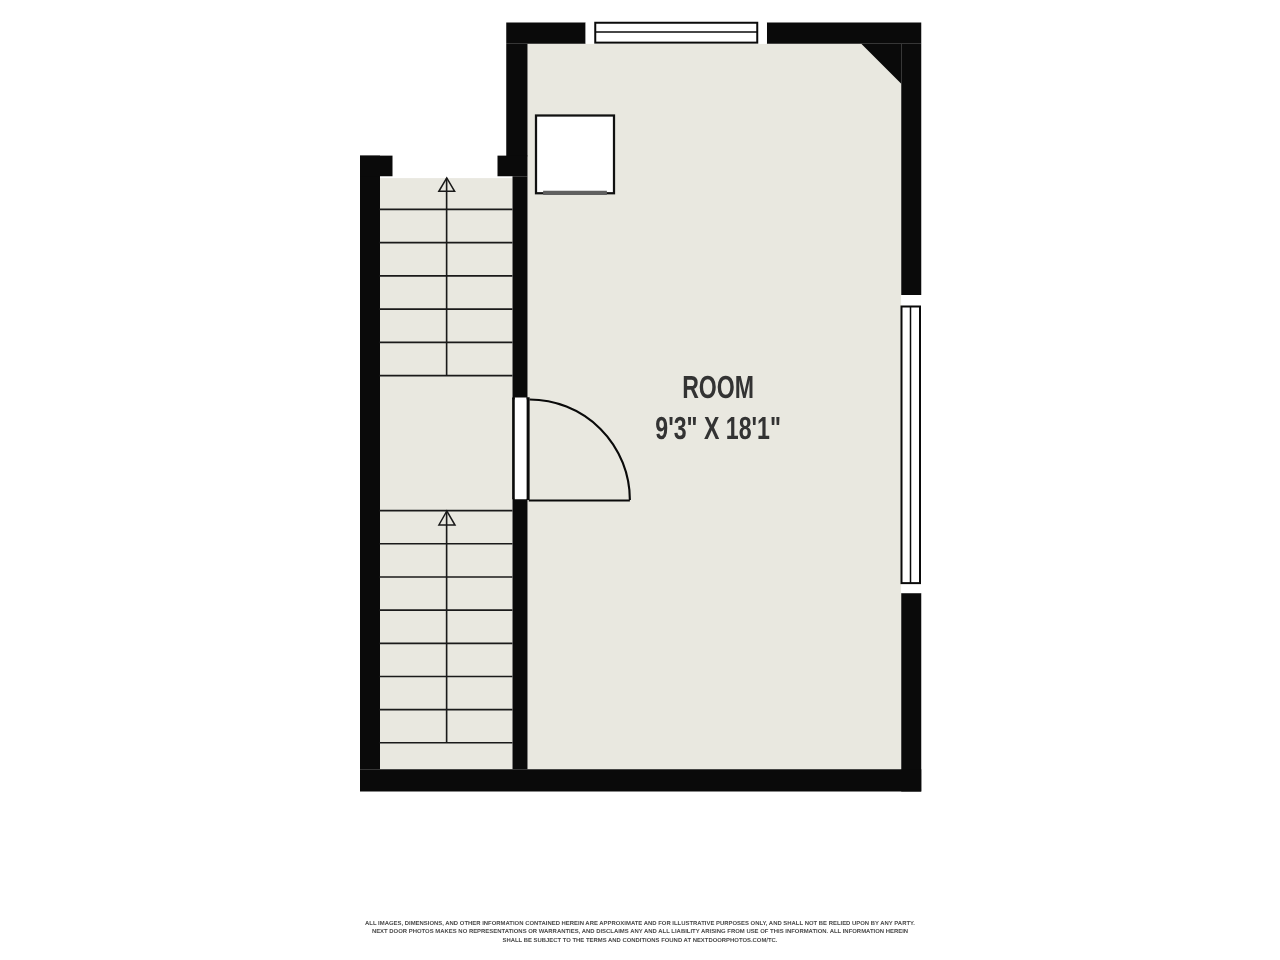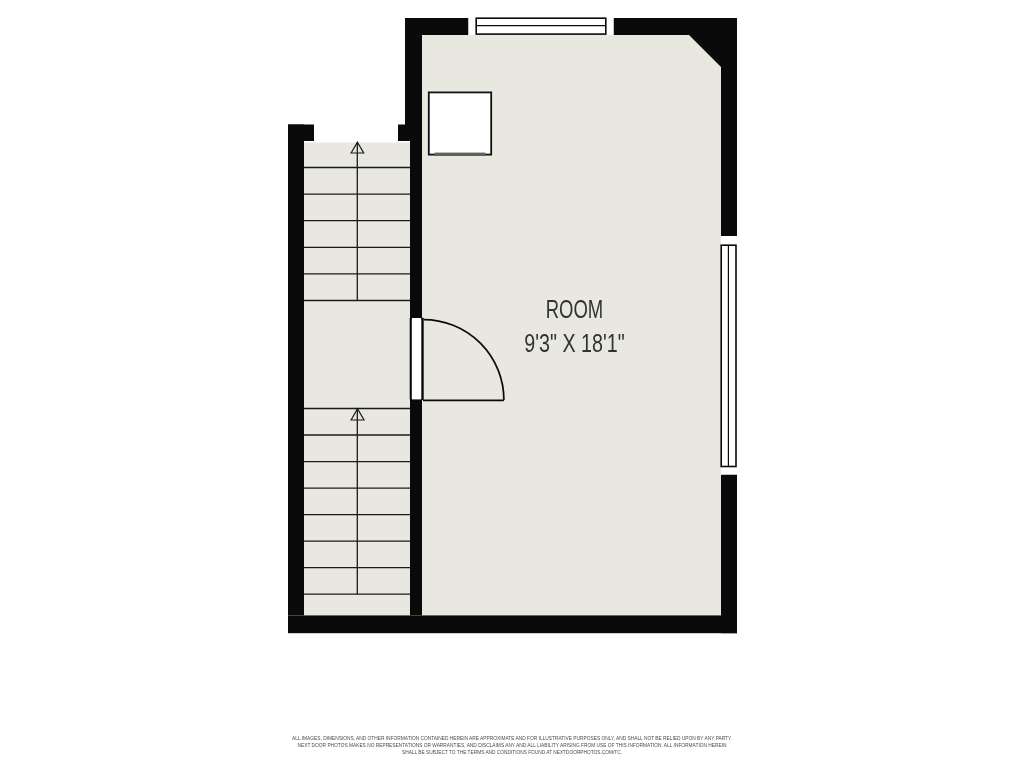--- a/index.html
+++ b/index.html
@@ -1,18 +1,18 @@
 <!DOCTYPE html>
 <html><head>
 <meta charset="utf-8">
 <title>Floorplan</title>
 <style>
   html,body{margin:0;padding:0;background:#ffffff;}
   #page{position:relative;width:844px;height:768px;background:#ffffff;overflow:hidden;
-        font-family:"Liberation Sans", sans-serif;transform:translateZ(0);will-change:transform;}
+        font-family:"Liberation Sans", sans-serif;transform:translateZ(0);will-change:transform;font-weight:bold;}
   svg{position:absolute;left:0;top:0;}
 </style>
 </head>
 <body>
 <div id="page">
 <svg width="1024" height="768" viewBox="0 0 1024 768">
 
   <polygon points="422,35 690,35 721,66 721,615.4 422,615.4" fill="#e9e8e0"></polygon>
 
   <rect x="303.5" y="142.5" width="106.5" height="472.9" fill="#e9e8e0"></rect>

